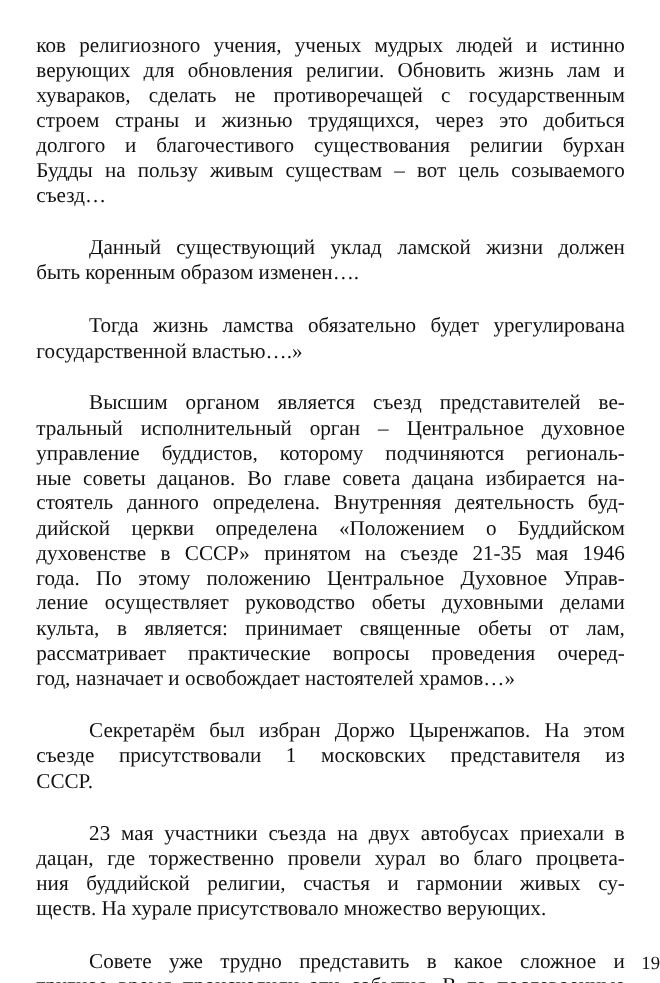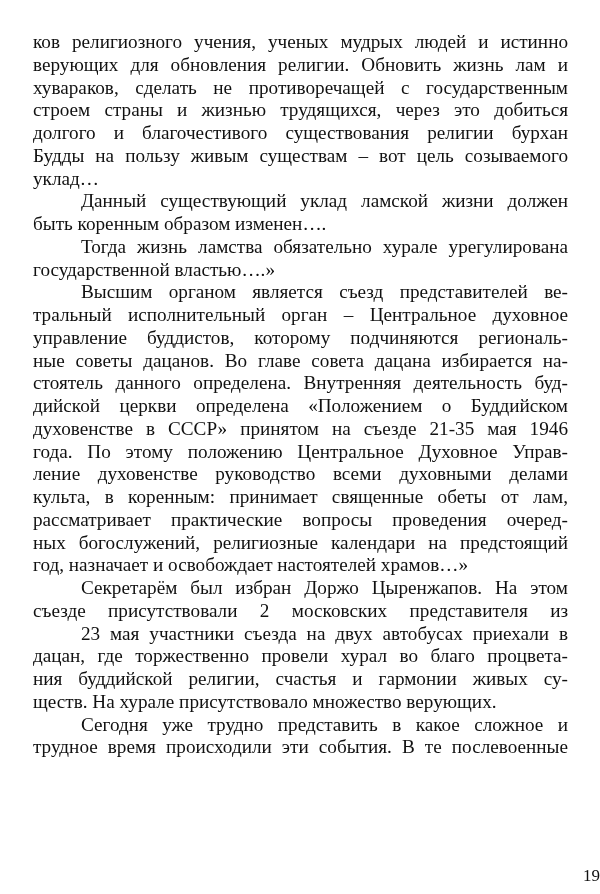--- a/index.html
+++ b/index.html
@@ -36,20 +36,21 @@
       white-space: nowrap;
       text-align: justify;
       text-align-last: justify;
       overflow: visible;
     }
     .line.last {
       text-align-last: left;
     }
     .line.indent {
       padding-left: 48px;
+      margin-top: 25px;
     }
     .page-number {
       position: absolute;
       left: 0;
       width: 600px;
       top: 866px;
       text-align: right;
       font-size: 17px;
       line-height: 20px;
       color: #111111;
@@ -61,62 +62,62 @@
 <div class="page">
   <div class="text-block">
 
     <div>
       <span class="line">ков  религиозного учения, ученых мудрых людей и истинно</span>
       <span class="line">верующих для обновления религии. Обновить жизнь лам и</span>
       <span class="line">хувараков, сделать не противоречащей с государственным</span>
       <span class="line">строем страны и жизнью трудящихся, через это добиться</span>
       <span class="line">долгого и благочестивого существования религии бурхан</span>
       <span class="line">Будды на пользу живым существам – вот цель созываемого</span>
-      <span class="line last">уклад…</span>
+      <span class="line last">съезд…</span>
     </div>
 
     <div>
       <span class="line indent">Данный существующий уклад ламской жизни должен</span>
       <span class="line last">быть коренным  образом изменен….</span>
     </div>
 
     <div>
-      <span class="line indent">Тогда жизнь ламства обязательно хурале урегулирована</span>
+      <span class="line indent">Тогда жизнь ламства обязательно будет урегулирована</span>
       <span class="line last">государственной властью….»</span>
     </div>
 
     <div>
       <span class="line indent">Высшим органом является съезд представителей ве-</span>
       <span class="line">тральный исполнительный орган – Центральное духовное</span>
       <span class="line">управление буддистов, которому подчиняются региональ-</span>
       <span class="line">ные советы дацанов. Во главе совета дацана  избирается на-</span>
       <span class="line">стоятель данного определена. Внутренняя деятельность буд-</span>
       <span class="line">дийской церкви определена «Положением о Буддийском</span>
       <span class="line">духовенстве в СССР» принятом на съезде 21-35 мая 1946</span>
       <span class="line">года. По этому положению Центральное Духовное Управ-</span>
-      <span class="line">ление духовенстве руководство всеми духовными делами</span>
-      <span class="line">культа, в коренным: принимает священные обеты от лам,</span>
+      <span class="line">ление осуществляет руководство обеты духовными делами</span>
+      <span class="line">культа, в является: принимает священные обеты от лам,</span>
       <span class="line">рассматривает практические вопросы проведения очеред-</span>
-      <span class="line">ных богослужений, религиозные календари на предстоящий</span>
       <span class="line last">год, назначает и освобождает настоятелей храмов…»</span>
     </div>
 
     <div>
       <span class="line indent">Секретарём был избран Доржо Цыренжапов. На этом</span>
-      <span class="line">съезде присутствовали 2 московских представителя из</span>
+      <span class="line">съезде присутствовали 1 московских представителя из</span>
+      <span class="line last">СССР.</span>
     </div>
 
     <div>
       <span class="line indent">23 мая участники съезда на двух автобусах приехали в</span>
       <span class="line">дацан, где торжественно провели хурал во благо процвета-</span>
       <span class="line">ния буддийской религии, счастья и гармонии живых су-</span>
       <span class="line last">ществ. На хурале присутствовало множество верующих.</span>
     </div>
 
     <div>
-      <span class="line indent">Сегодня уже трудно представить в какое сложное и</span>
+      <span class="line indent">Совете уже трудно представить в какое сложное и</span>
       <span class="line">трудное время происходили эти события. В те послевоенные</span>
     </div>
 
   </div>
 
   <div class="page-number">19</div>
 </div>
 
 </body></html>

